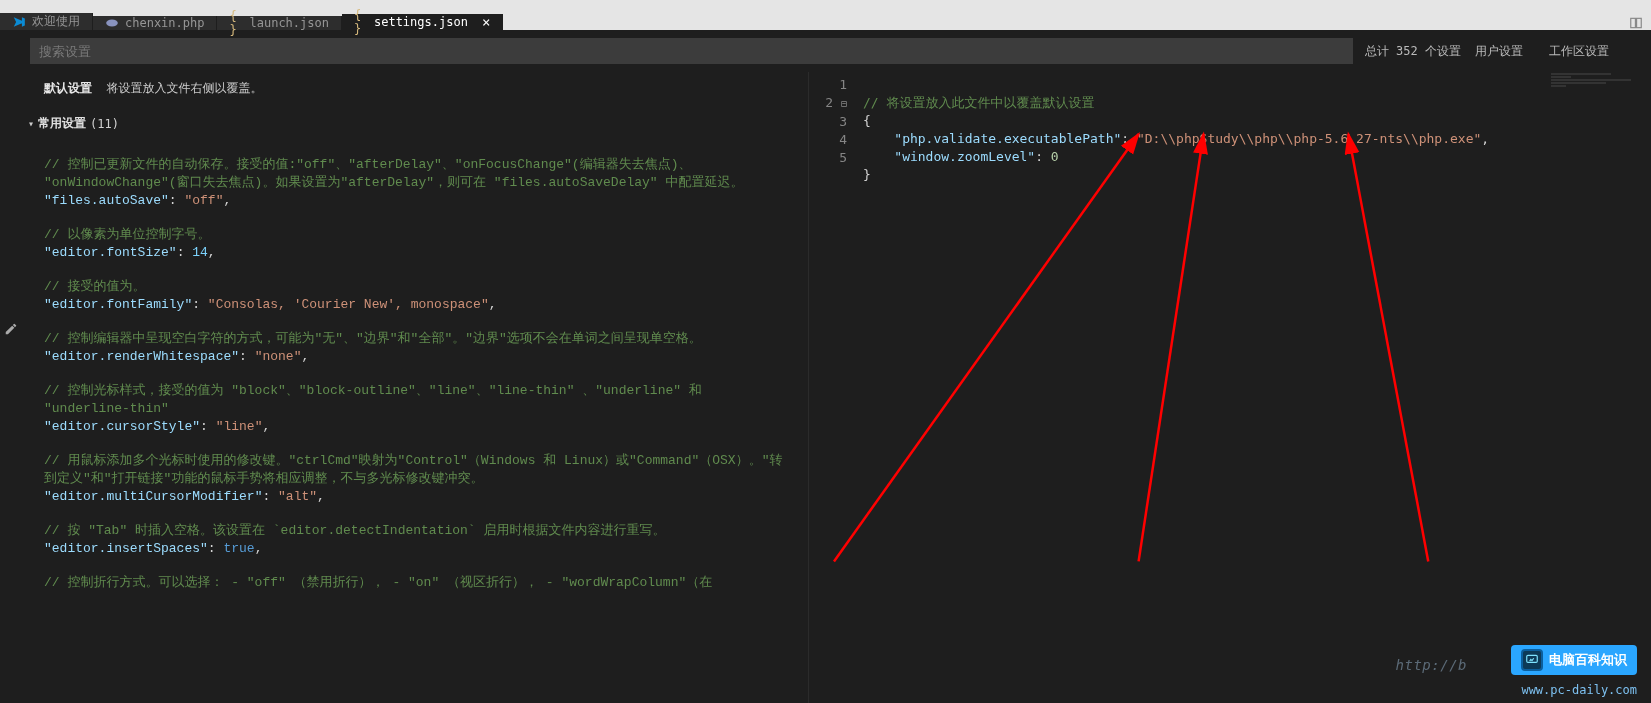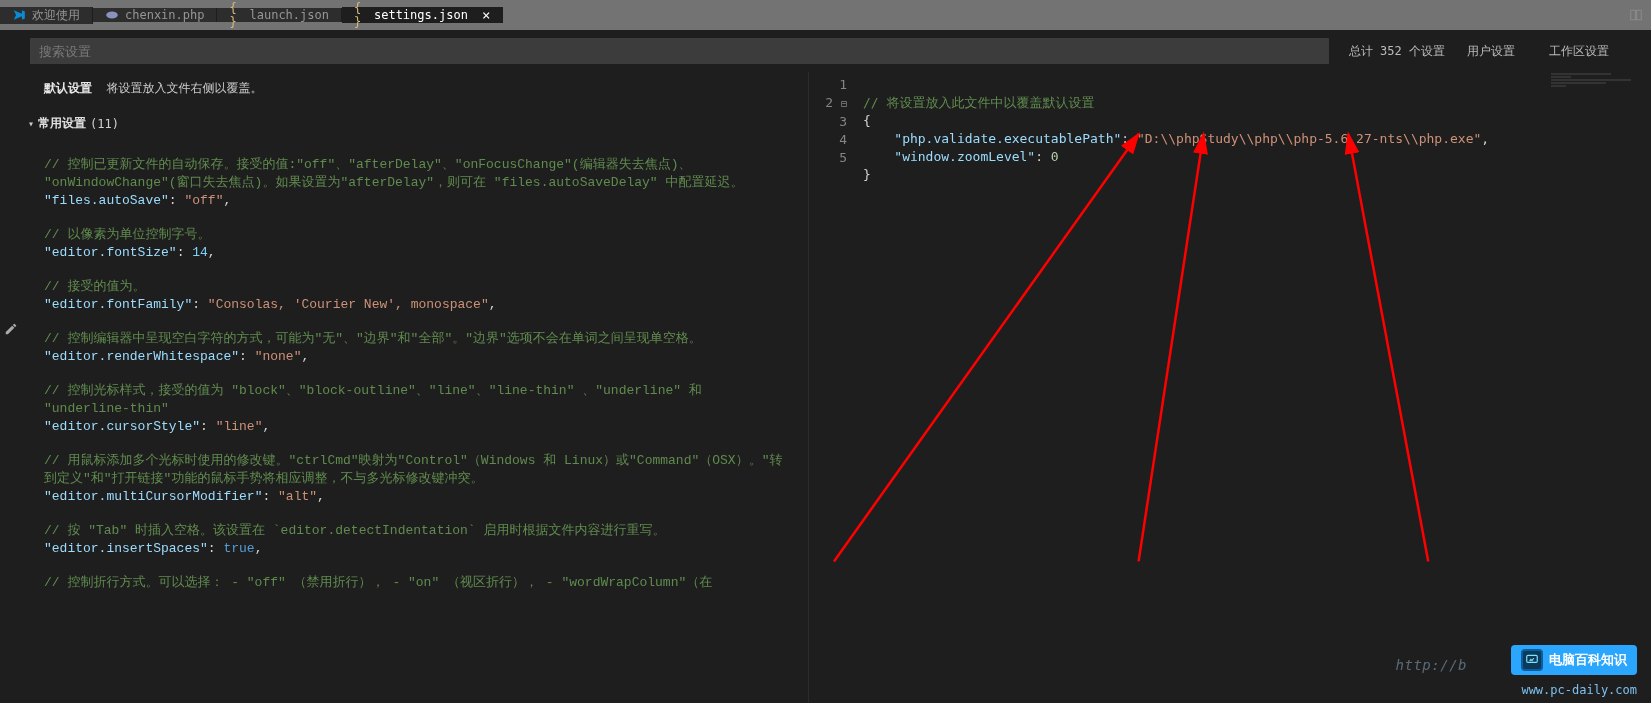--- a/index.html
+++ b/index.html
@@ -8,23 +8,23 @@
     background: #1e1e1e;
     color: #d4d4d4;
     font-size: 13px;
     width: 1651px;
     height: 703px;
     overflow: hidden;
     position: relative;
   }
   .tabs {
     display: flex;
-    background: #737373;
+    background: #e5e5e5;
     height: 30px;
-    align-items: center;
+    align-items: flex-end;
   }
   .tab {
     display: flex;
     align-items: center;
     padding: 0 12px;
     background: #2d2d2d;
     border-right: 1px solid #1e1e1e;
     color: #969696;
     font-size: 12px;
     gap: 6px;
@@ -32,21 +32,21 @@
   }
   .tab.active { background: #1e1e1e; color: #ffffff; }
   .tab .close { margin-left: 8px; font-size: 14px; }
   .ico { width: 14px; height: 14px; display:inline-flex; align-items:center; justify-content:center; }
   .ico svg { width:14px; height:14px; }
   .titlebar-right { margin-left:auto; display:flex; align-items:center; padding-right:8px; color:#888; }
   .search-row {
     display:flex;
     align-items:center;
     padding: 8px 30px;
-    gap:10px;
+    gap:2px;
   }
   .search-box {
     flex:1;
     background:#3c3c3c;
     border:1px solid #3c3c3c;
     color:#cccccc;
     padding:4px 8px;
     font-size:13px;
     height:26px;
   }

